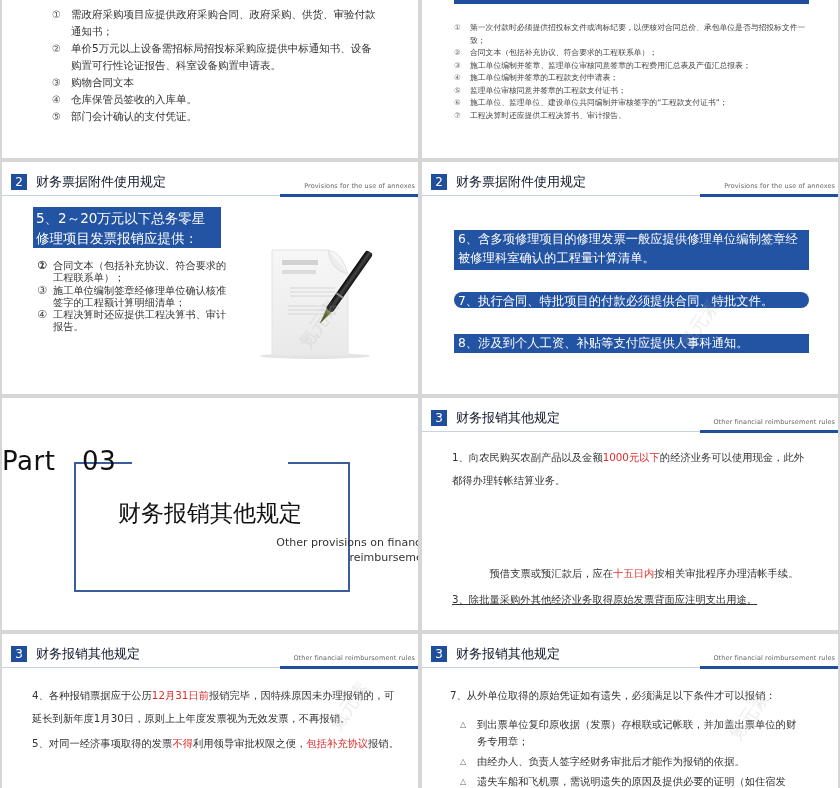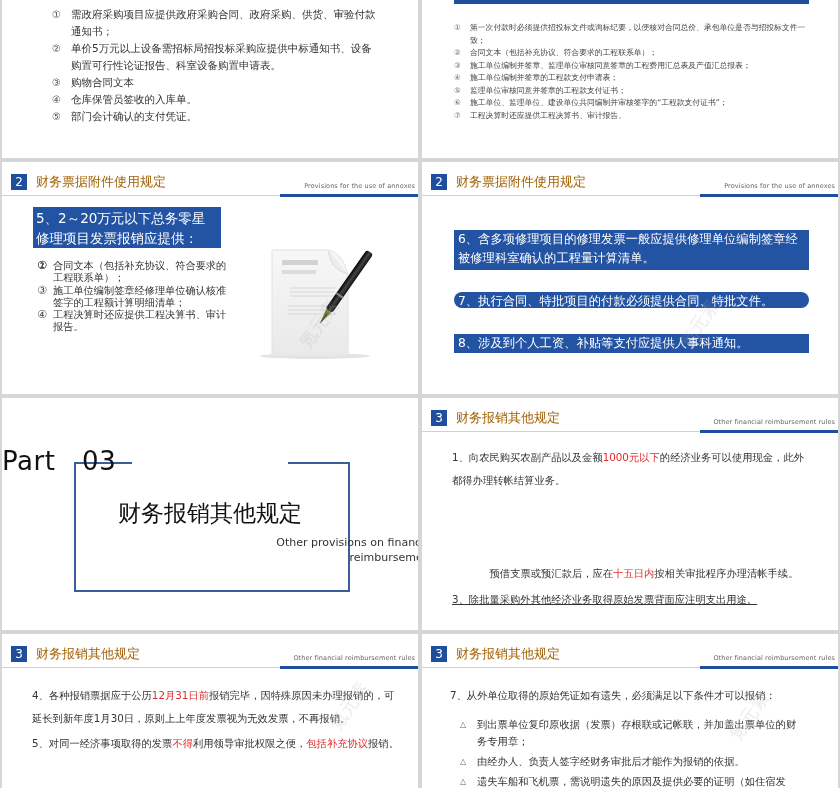--- a/index.html
+++ b/index.html
@@ -13,21 +13,21 @@
   #s4 { left: 422px; top: 162px; width: 416px; height: 232px; }
   #s5 { left: 2px;   top: 398px; width: 416px; height: 232px; }
   #s6 { left: 422px; top: 398px; width: 416px; height: 232px; }
   #s7 { left: 2px;   top: 634px; width: 416px; height: 154px; }
   #s8 { left: 422px; top: 634px; width: 416px; height: 154px; }
 
   
   .hdr { position: absolute; left: 0; top: 0; width: 416px; height: 34px; border-bottom: 1px solid #c9d2e0; }
   .hdr .num { position: absolute; left: 9px; top: 12px; width: 16px; height: 16px; background: #1f4e9c; color: #fff;
               font-size: 12px; line-height: 16px; text-align: center; }
-  .hdr .title { position: absolute; left: 34px; top: 11px; font-size: 13px; color: #a16207; white-space: nowrap; }
+  .hdr .title { position: absolute; left: 34px; top: 11px; font-size: 13px; color: #0f172a; white-space: nowrap; }
   .hdr .sub { position: absolute; right: 3px; top: 20px; font-size: 6.5px; color: #666; white-space: nowrap; letter-spacing: 0.1px; }
   .hdr .line { position: absolute; right: 0; bottom: -2px; width: 138px; height: 3px; background: #1f4e9c; }
 
   
   .list1 { position: absolute; left: 50px; top: 6px; width: 330px; font-size: 10.5px; line-height: 17px; color: #333; list-style: none; }
   .list1 li { position: relative; padding-left: 19px; }
   .list1 .mk { position: absolute; left: 0; top: 0; font-size: 10px; color: #555; }
 
   
   .bluebar-top { position: absolute; left: 32px; top: 0; width: 355px; height: 4px; background: #1f4e9c; }

